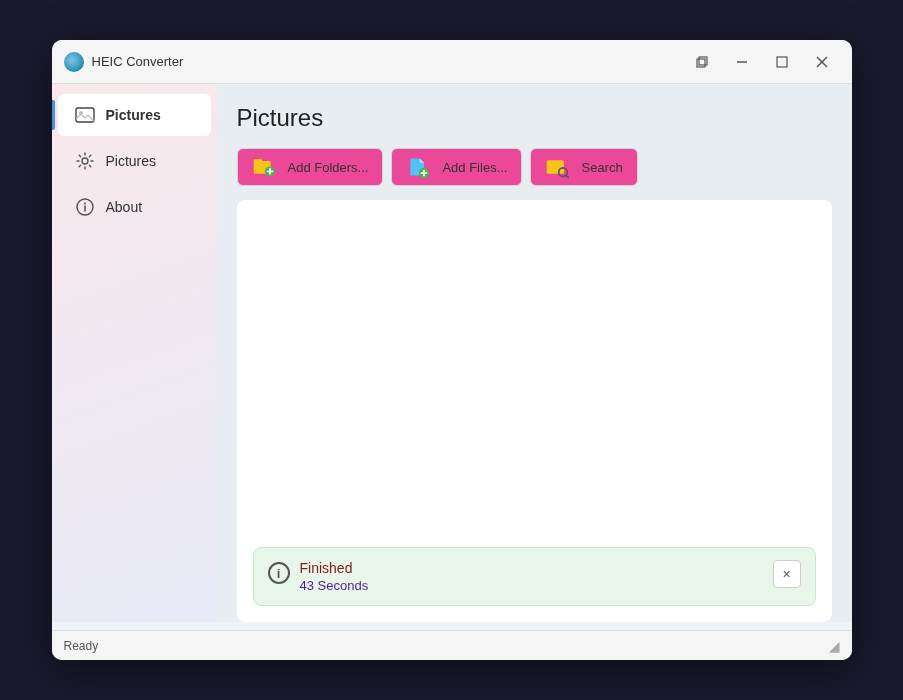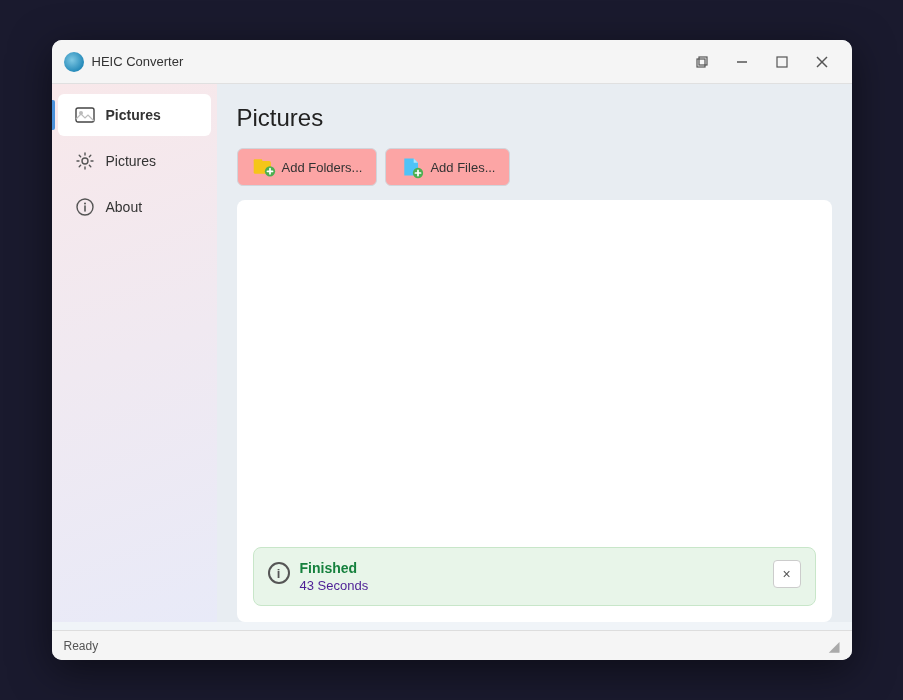--- a/index.html
+++ b/index.html
@@ -134,23 +134,23 @@
     }
     
     .toolbar {
       display: flex;
       gap: 8px;
       margin-bottom: 14px;
     }
     .tool-btn {
       display: flex;
       align-items: center;
-      gap: 6px;
+      gap: 12px;
       padding: 6px 14px;
-      background: #fca5a5;
+      background: #ec4899;
       border: 1px solid #d0d5db;
       border-radius: 6px;
       cursor: pointer;
       font-size: 13px;
       color: #333;
       white-space: nowrap;
     }
     .tool-icon {
       width: 24px;
       height: 24px;
@@ -196,23 +196,23 @@
       font-size: 13px;
       font-weight: bold;
       color: #555;
       flex-shrink: 0;
       margin-top: 2px;
     }
     .notif-content {
       flex: 1;
     }
     .notif-title {
-      font-weight: 700;
+      font-weight: 400;
       font-size: 14px;
-      color: #15803d;
+      color: #7f1d1d;
       margin-bottom: 2px;
     }
     .notif-message {
       font-size: 13px;
       color: #444;
     }
     .notif-time {
       font-size: 13px;
       color: #4c1d95;
     }
@@ -335,20 +335,28 @@
         <button class="tool-btn">
           <svg class="tool-icon" viewBox="0 0 28 28">
             <path d="M5 4 h11 l5 5 v15 H5 z" fill="#4fc3f7" stroke="none"></path>
             <path d="M16 4 v5 h5" fill="#b3e5fc"></path>
             <circle cx="21" cy="21" r="6" fill="#4caf50"></circle>
             <line x1="21" y1="18" x2="21" y2="24" stroke="white" stroke-width="2" stroke-linecap="round"></line>
             <line x1="18" y1="21" x2="24" y2="21" stroke="white" stroke-width="2" stroke-linecap="round"></line>
           </svg>
           <span>Add Files...</span>
         </button>
+        <button class="tool-btn">
+          <svg class="tool-icon" viewBox="0 0 28 28">
+            <rect x="2" y="6" width="20" height="16" rx="2" fill="#f5c518"></rect>
+            <circle cx="21" cy="20" r="5" fill="none" stroke="#555" stroke-width="2"></circle>
+            <line x1="24.5" y1="23.5" x2="27" y2="26" stroke="#555" stroke-width="2" stroke-linecap="round"></line>
+          </svg>
+          <span>Search</span>
+        </button>
       </div>
 
       <div class="drop-zone">
 
         <div class="notification">
           <div class="notif-icon">i</div>
           <div class="notif-content">
             <div class="notif-title">Finished</div>
             <div class="notif-time">43 Seconds</div>
           </div>

